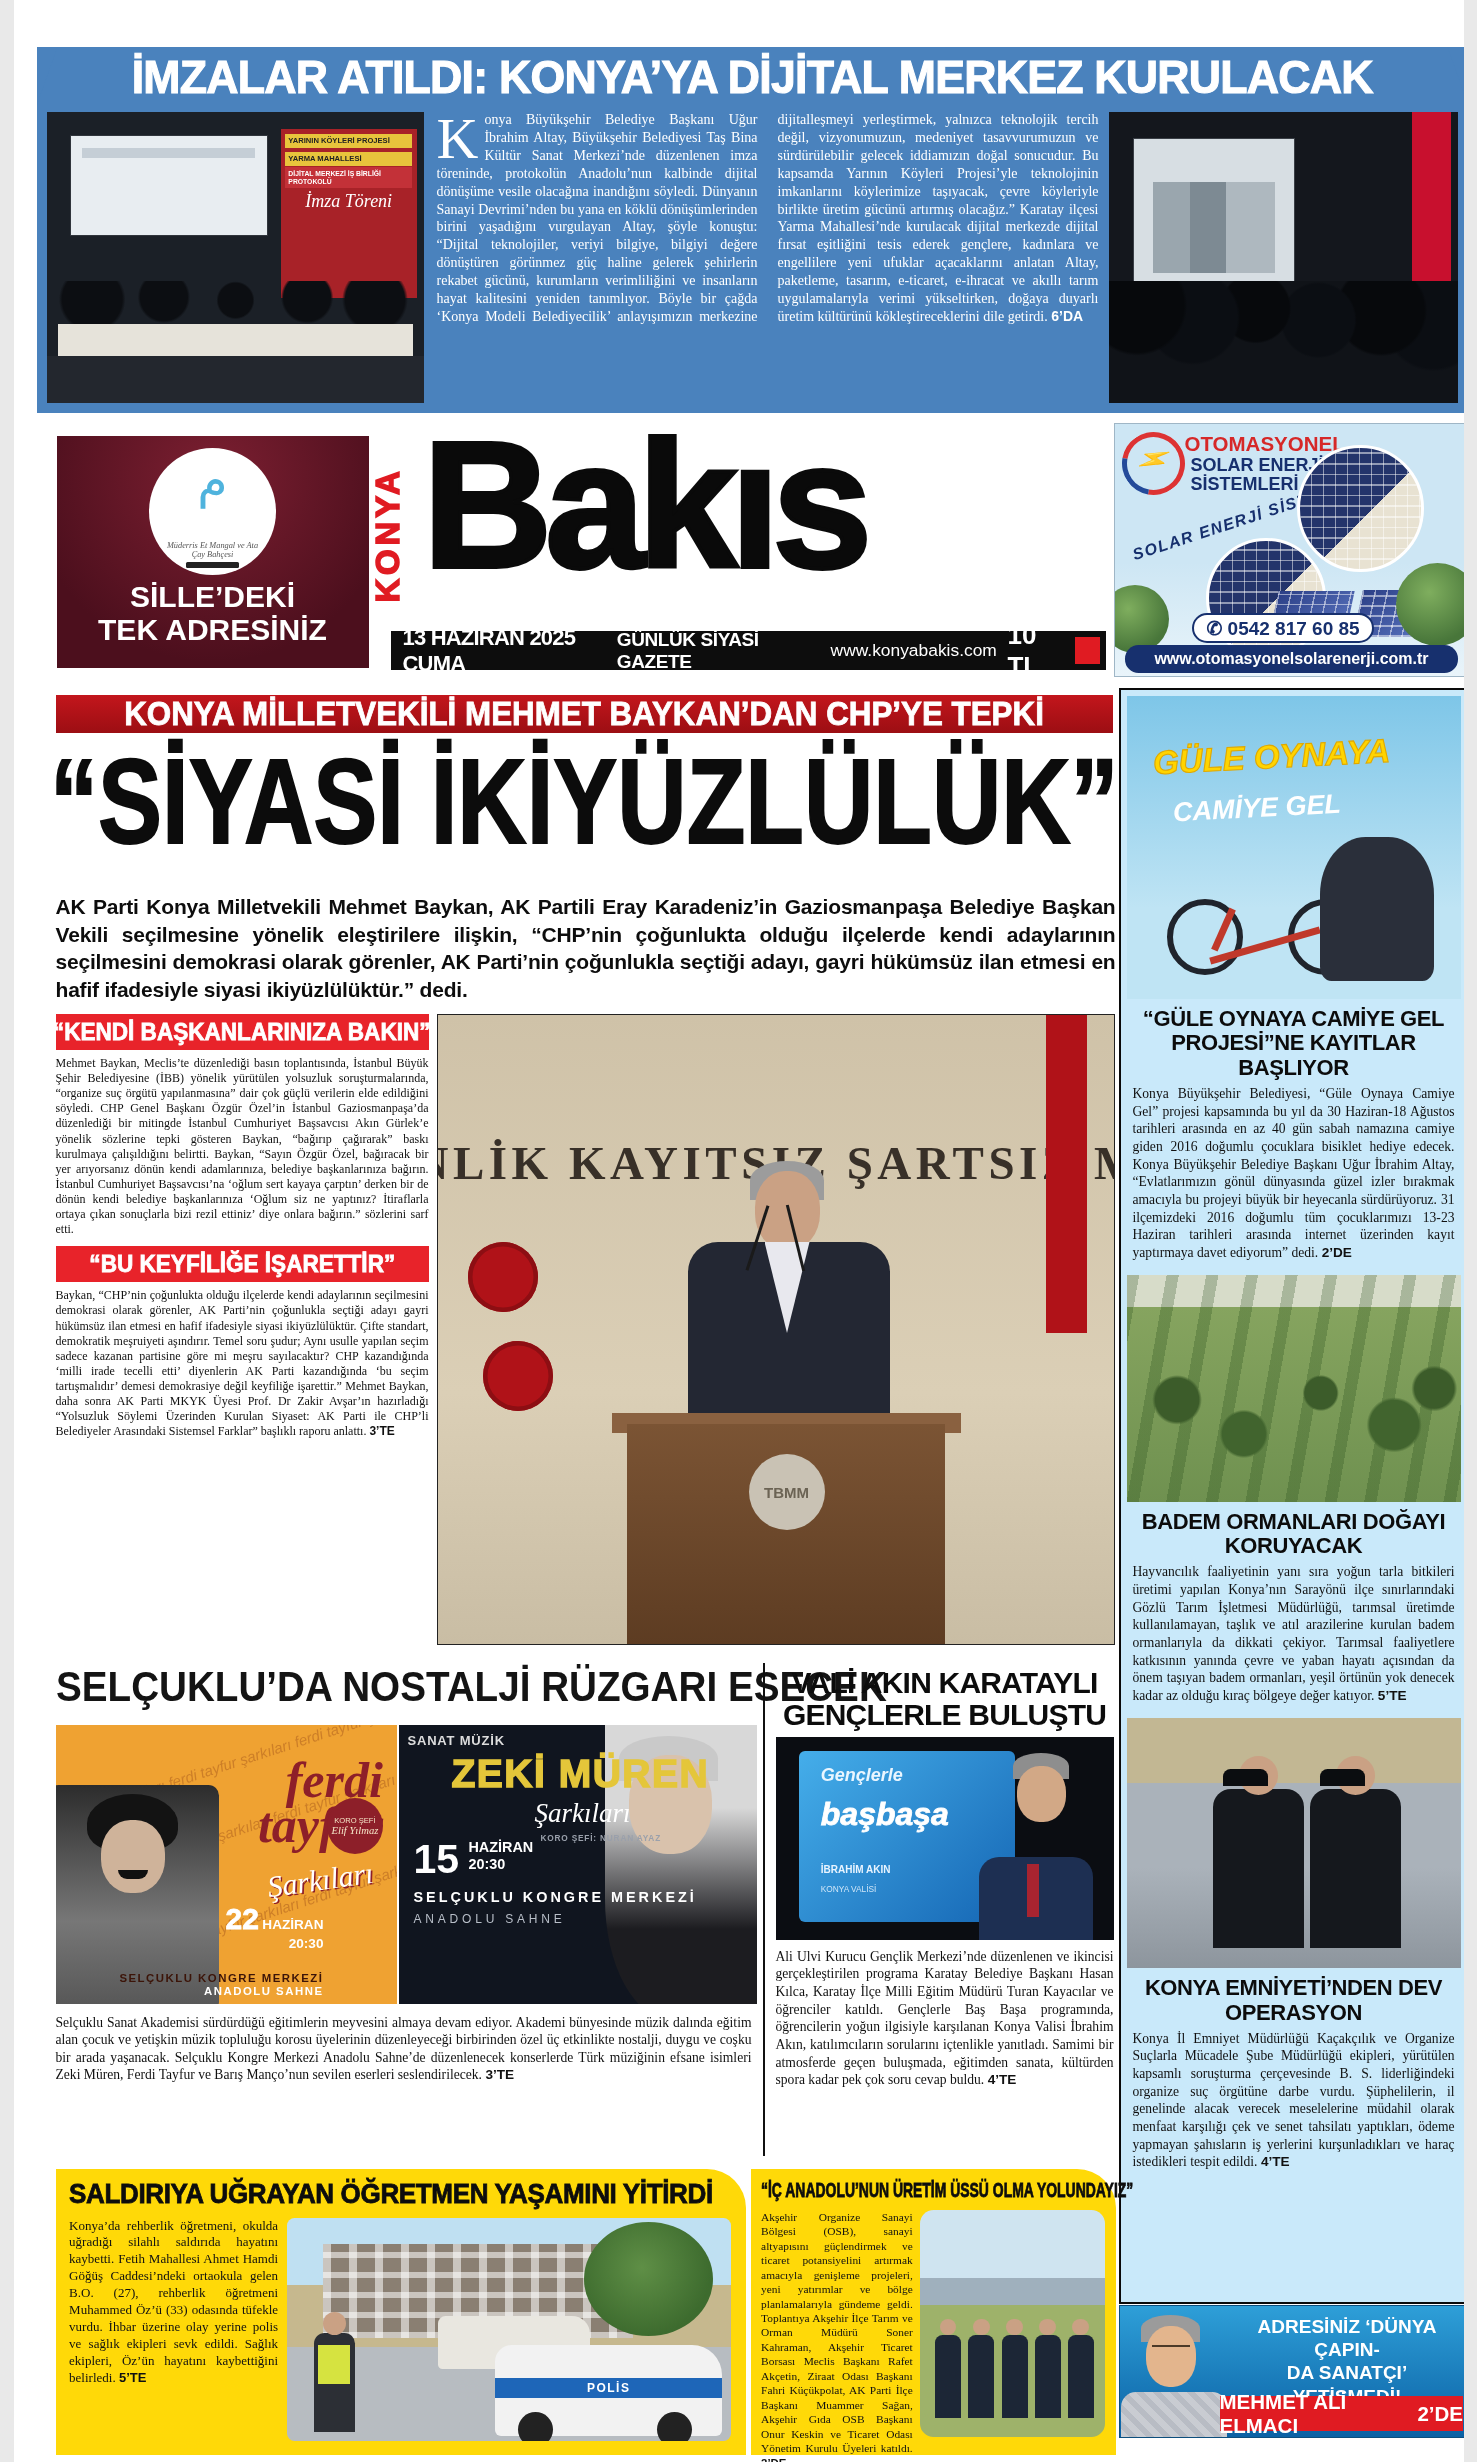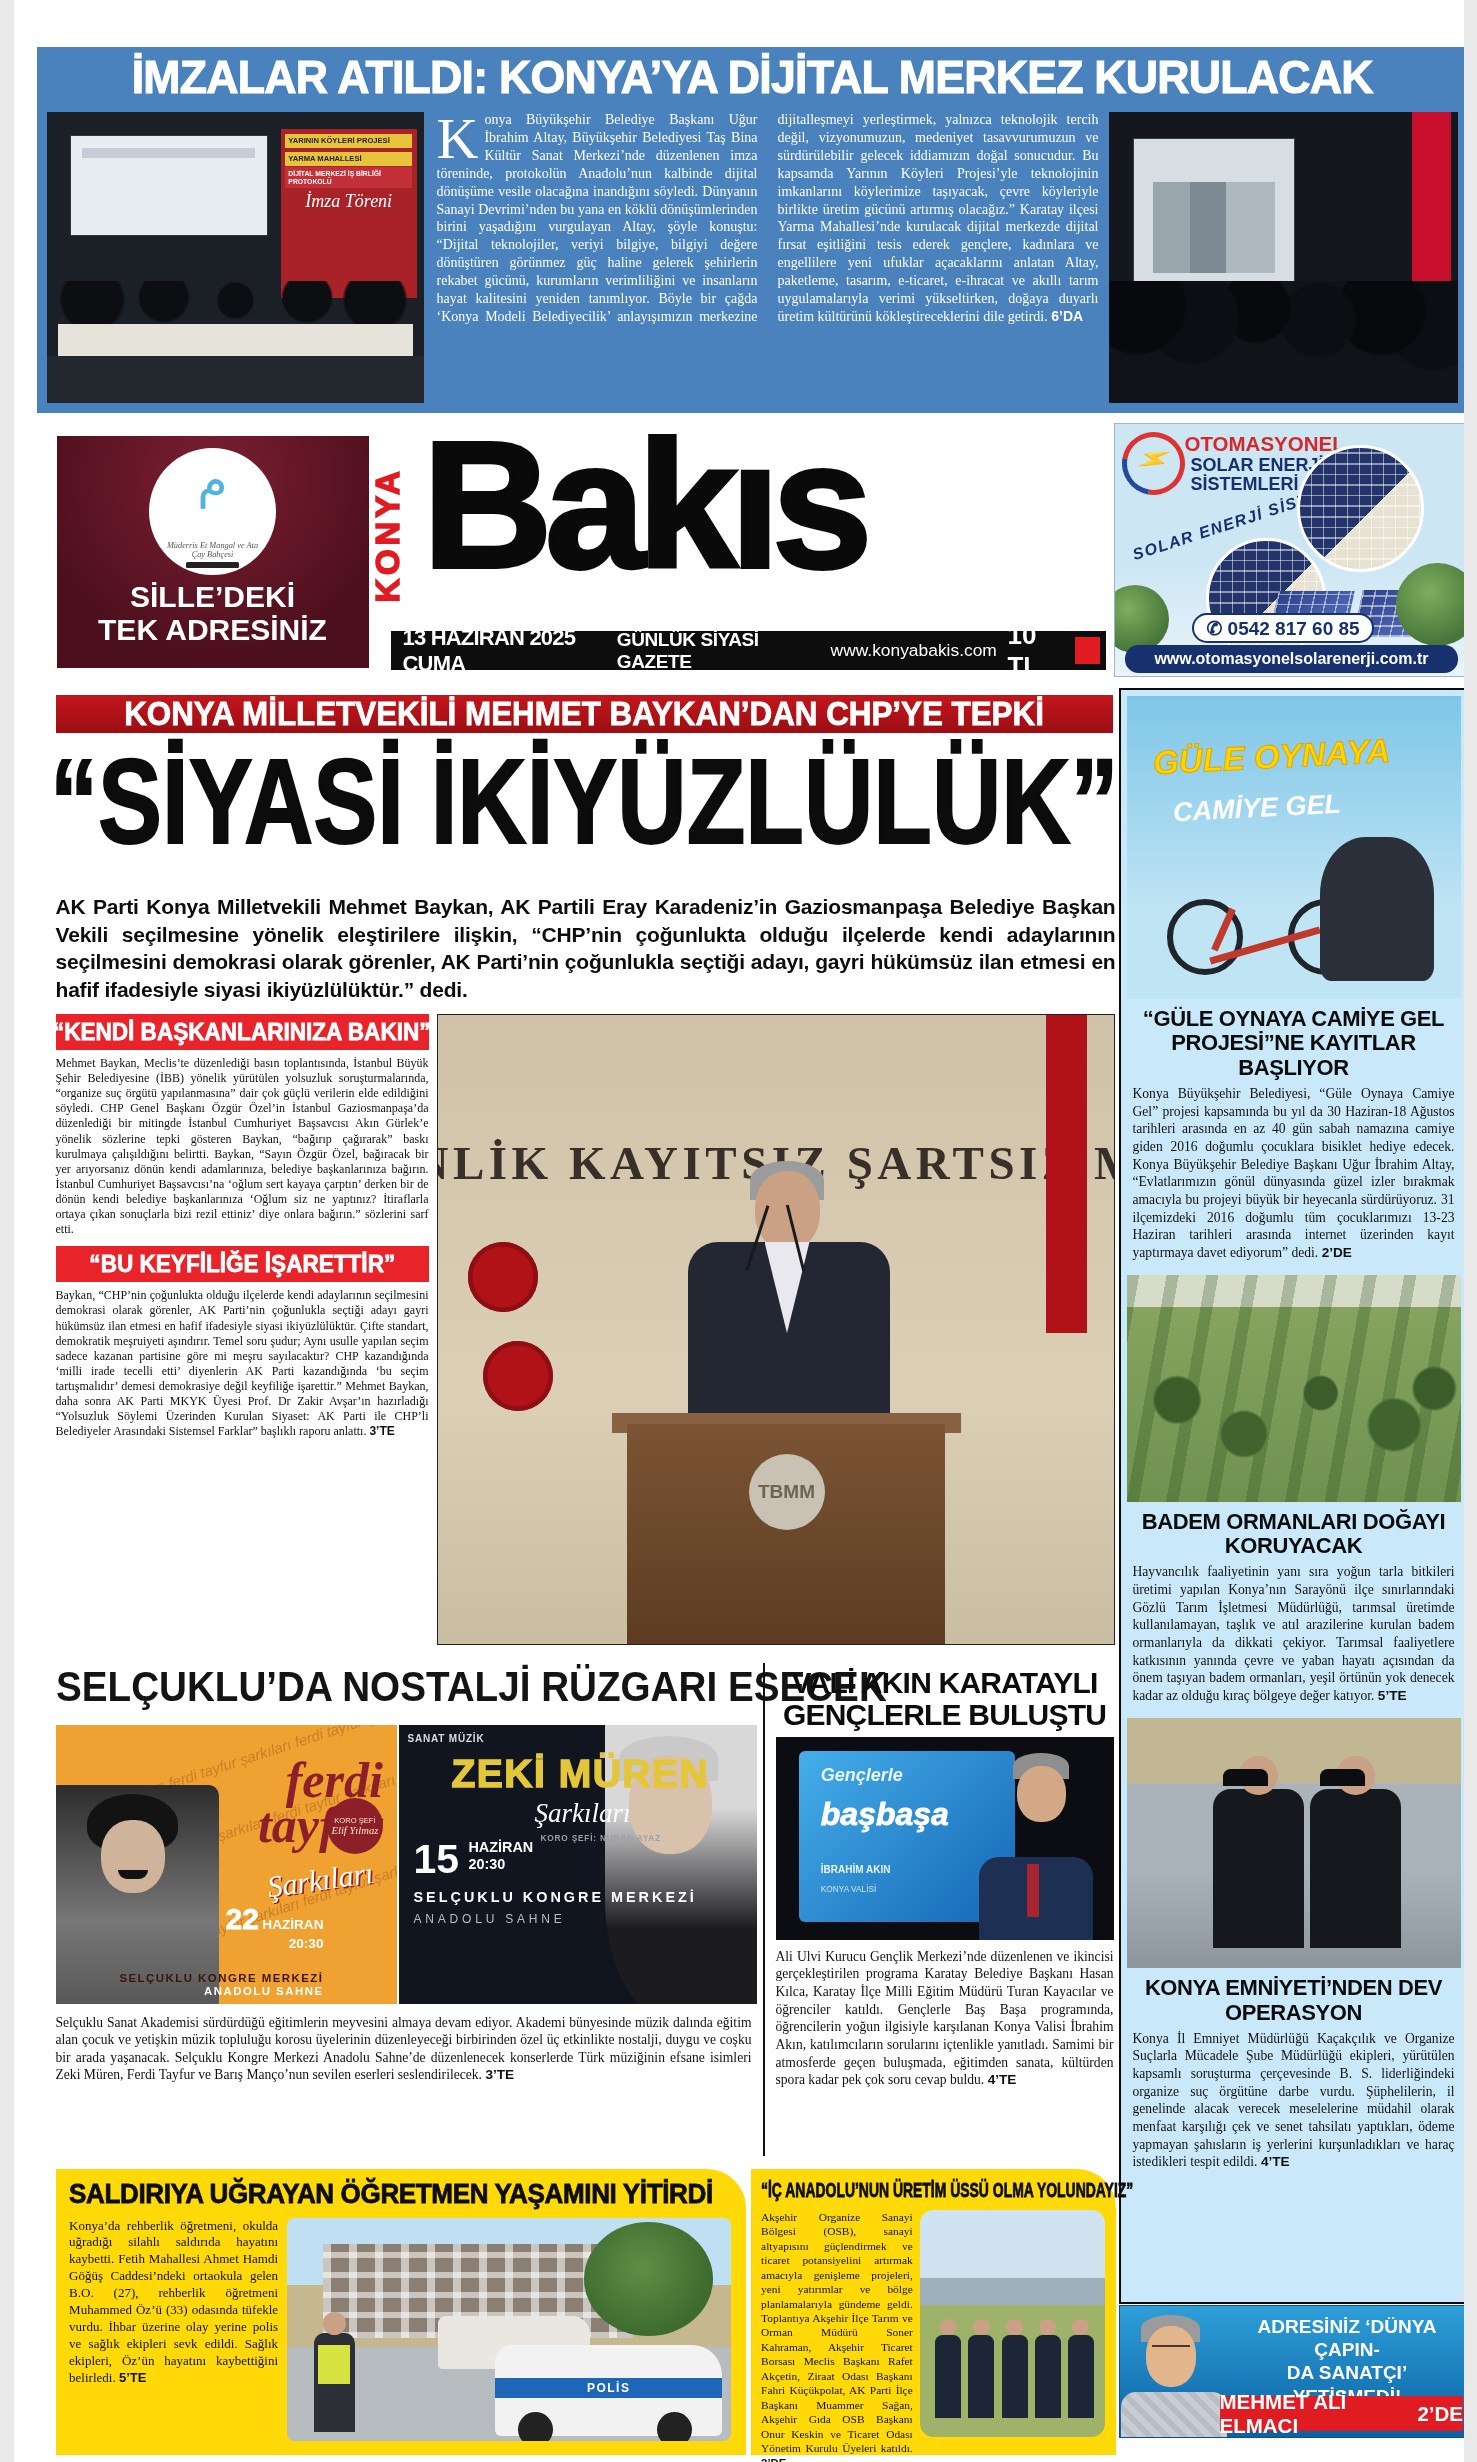--- a/index.html
+++ b/index.html
@@ -118,21 +118,21 @@
      box-shadow:inset 0 0 0 4.5px #8d0e13;}
   .flagSliver{position:absolute;right:27px;top:0;width:41px;height:318px;background:#b01218;}
   .speaker-head{position:absolute;left:317px;top:156px;width:65px;height:79px;border-radius:46%;background:#caa184;}
   .speaker-hair{position:absolute;left:312px;top:146px;width:74px;height:39px;border-radius:50% 50% 0 0;background:#9c9c9c;}
   .speaker-body{position:absolute;left:250px;top:227px;width:202px;height:197px;border-radius:30px 30px 0 0;background:#232733;}
   .speaker-shirt{position:absolute;left:327px;top:227px;width:45px;height:91px;background:#e8e8ee;clip-path:polygon(0 0,100% 0,50% 100%);}
   .podium{position:absolute;left:189px;bottom:0;width:318px;height:220px;
      background:linear-gradient(180deg,#7b5434,#5d3c22);}
   .podium-top{position:absolute;left:174px;bottom:211px;width:349px;height:20px;background:#8a6140;}
   .podium-plaque{position:absolute;left:311px;bottom:114px;width:76px;height:76px;border-radius:50%;
-     background:#c9c2b4;display:flex;align-items:center;justify-content:center;color:#6b6354;font-weight:bold;font-size:19px;}
+     background:#c9c2b4;display:flex;align-items:center;justify-content:center;color:#6b6354;font-weight:bold;font-size:15px;}
   .mics{position:absolute;left:318px;top:189px;width:3px;height:68px;background:#1a1a1a;transform:rotate(18deg);}
   .mics2{position:absolute;left:356px;top:189px;width:3px;height:68px;background:#1a1a1a;transform:rotate(-14deg);}
 
   
   .sidebar{left:1105px;top:688px;width:350px;height:1616px;background:#c9e9fa;border:2.3px solid #0a0a0a;
      box-sizing:border-box;overflow:hidden;}
   .sb-photo{margin:6px;overflow:hidden;position:relative;}
   .sb-title{font-weight:bold;font-size:22px;line-height:1.12;text-align:center;color:#0c0c0c;
      letter-spacing:-0.4px;padding:1.5px 7.6px;}
   .sb-body{font-size:13.6px;line-height:1.3;color:#111;padding:3px 12px 7.6px;}
@@ -176,21 +176,21 @@
   .ft-badge{position:absolute;right:13.6px;top:73px;width:56px;height:56px;border-radius:50%;background:#8d1f29;
      color:#f5e6c8;text-align:center;font-size:7.6px;display:flex;flex-direction:column;justify-content:center;}
   .ft-badge .scr{font-style:italic;font-family:"Liberation Serif",serif;font-size:10.6px;}
   .ft-date{position:absolute;right:73px;bottom:53px;color:#fff;text-align:right;}
   .ft-date .d{font-weight:bold;font-size:30px;-webkit-text-stroke:0.8px #fff;}
   .ft-date .m{font-weight:bold;font-size:13.6px;}
   .ft-venue{position:absolute;right:73px;bottom:6px;color:#3c1408;font-weight:bold;font-size:11.4px;
      letter-spacing:1.5px;text-align:right;line-height:1.15;}
   .ft-venue .wh{color:#fff;}
   .poster2{left:385px;top:1725px;width:358px;height:279px;background:#10151f;overflow:hidden;position:absolute;}
-  .zm-logos{position:absolute;left:9px;top:7.6px;color:#ddd;font-size:10px;font-weight:bold;letter-spacing:0.8px;}
+  .zm-logos{position:absolute;left:9px;top:7.6px;color:#ddd;font-size:13px;font-weight:bold;letter-spacing:0.8px;}
   .zm-name{position:absolute;left:53px;top:27px;color:#e4c63a;font-weight:bold;font-size:39px;letter-spacing:1.5px;
      -webkit-text-stroke:1.5px #e4c63a;}
   .zm-sark{position:absolute;left:136px;top:73px;color:#fff;font-style:italic;font-family:"Liberation Serif",serif;font-size:27px;}
   .zm-koro{position:absolute;left:142px;top:108px;color:#9aa0ab;font-size:8.3px;font-weight:bold;letter-spacing:0.8px;}
   .zm-left{position:absolute;left:15px;top:114px;color:#fff;}
   .zm-left .d{font-weight:bold;font-size:41px;line-height:1;display:inline-block;}
   .zm-left .dm{display:inline-block;vertical-align:top;margin-left:6px;font-weight:bold;font-size:14.4px;line-height:1.2;}
   .zm-left .venue{margin-top:7.6px;font-weight:bold;font-size:14.4px;letter-spacing:3px;line-height:1.25;}
   .zm-left .stage{margin-top:6px;color:#b9bfc9;font-size:12px;letter-spacing:3.8px;line-height:1.3;}
   .zm-photo{position:absolute;right:-15px;top:-7.6px;width:167px;height:303px;

